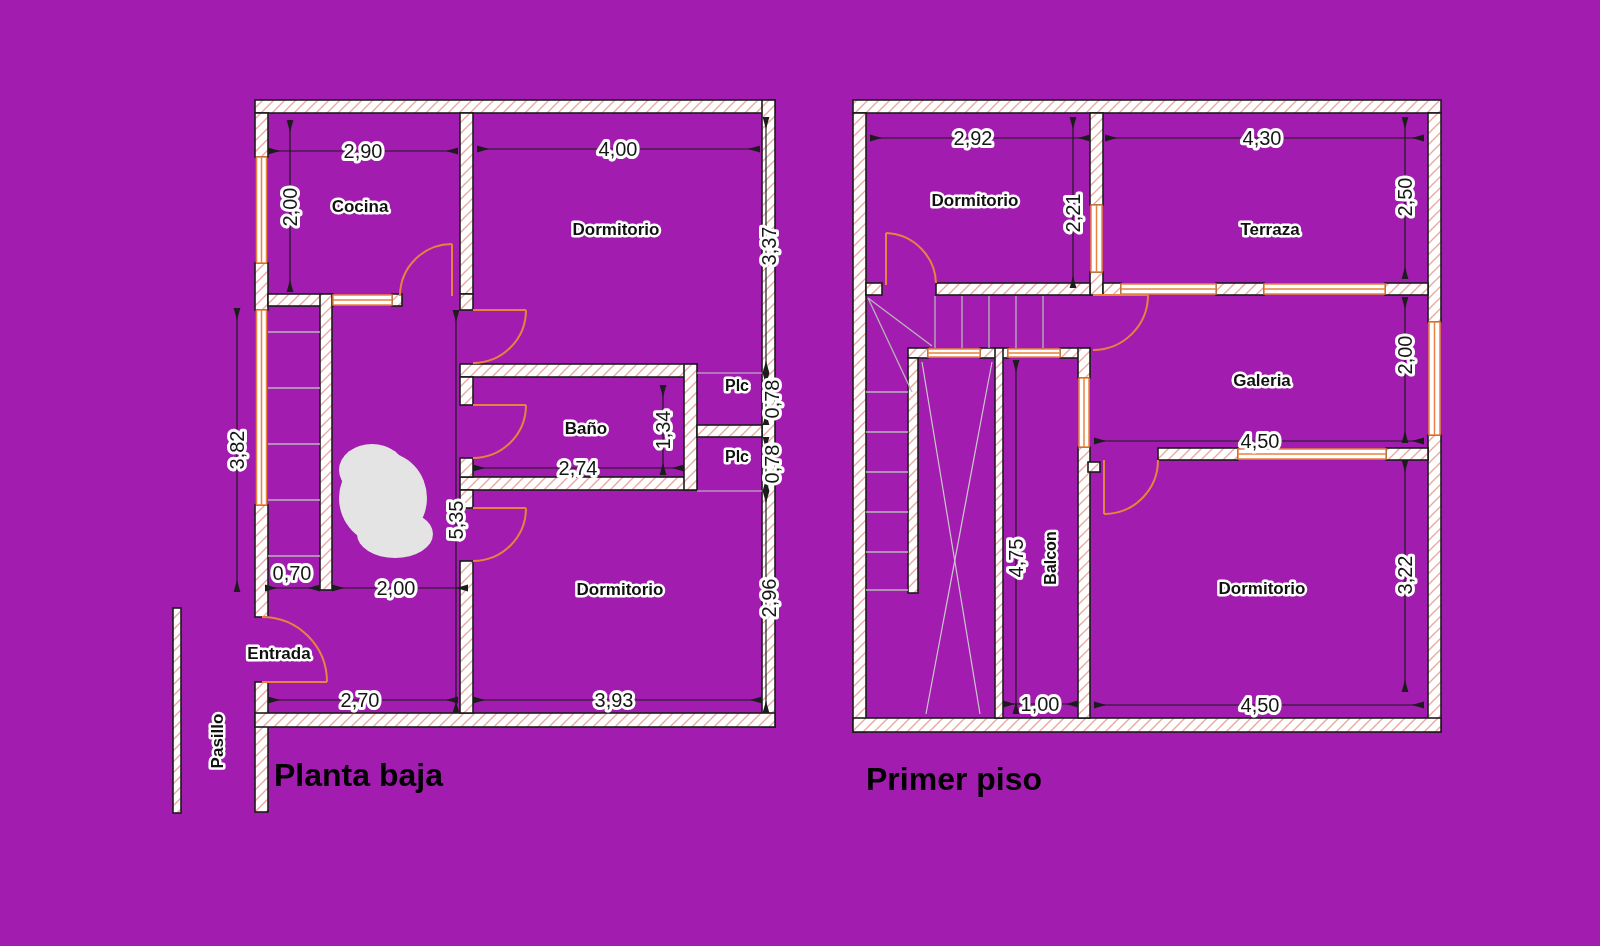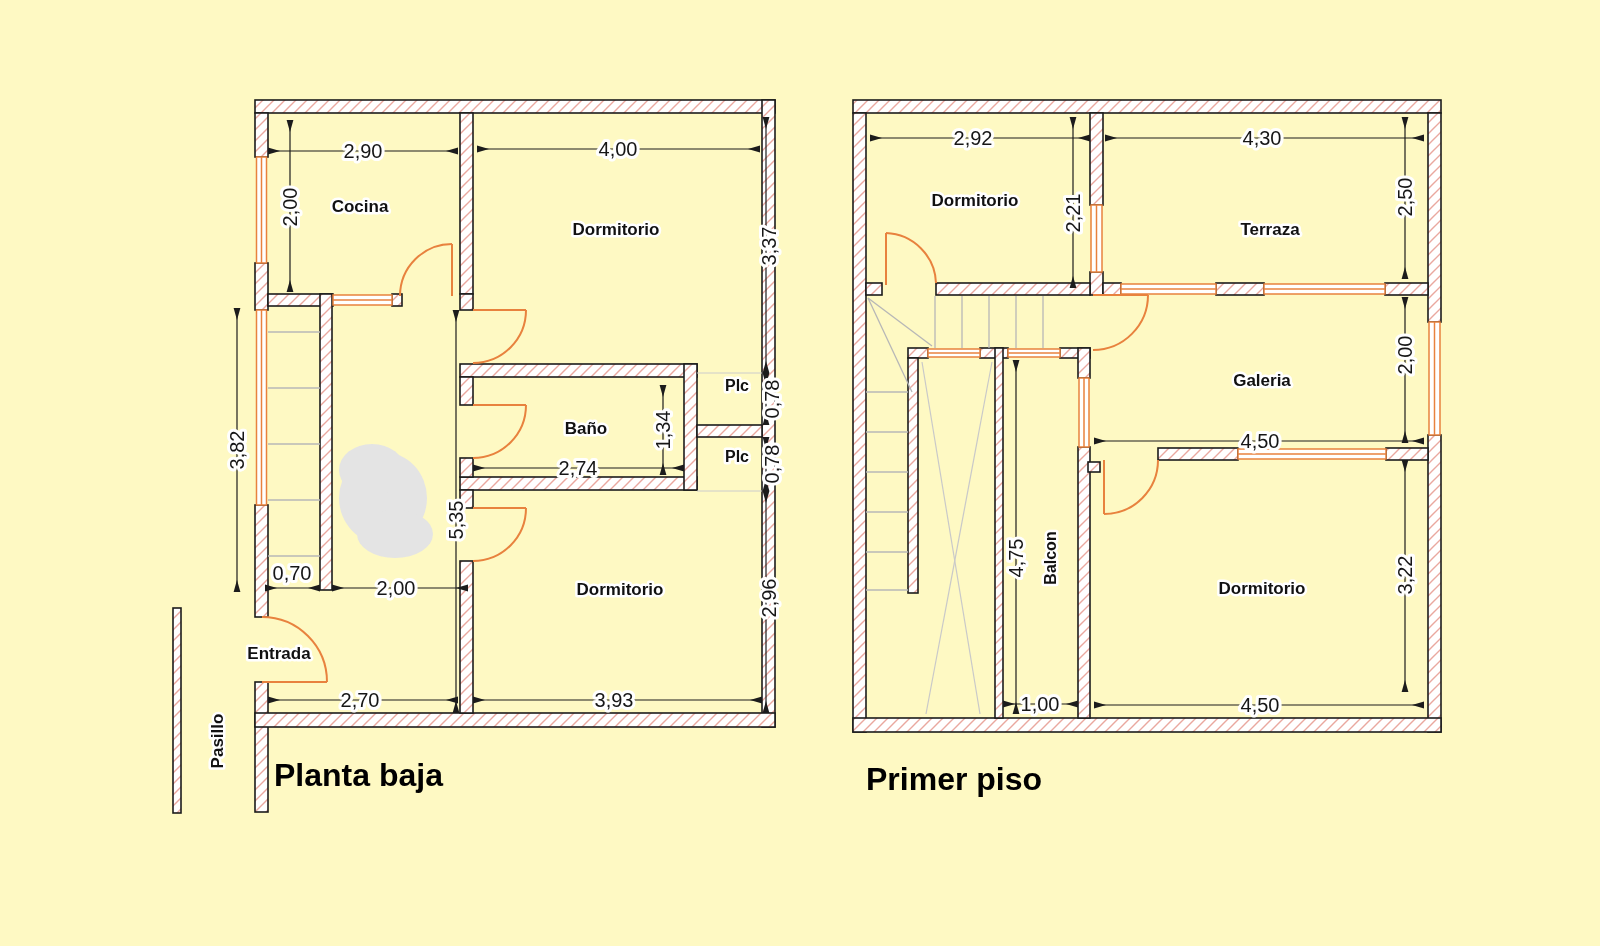--- a/index.html
+++ b/index.html
@@ -1,16 +1,16 @@
 <!DOCTYPE html>
 <html><head>
 <meta charset="utf-8">
 <style>
   html,body{margin:0;padding:0;background:#ffffff;}
-  .page{width:1600px;height:946px;position:relative;background:#fef9c3;overflow:hidden;}
+  .page{width:1600px;height:946px;position:relative;background:#a21caf;overflow:hidden;}
   svg{display:block;}
   text{font-family:"Liberation Sans",sans-serif;}
   .dt{font-size:20px;fill:#161616;text-anchor:middle;dominant-baseline:central;
       paint-order:stroke;stroke:#ffffff;stroke-width:6px;stroke-linejoin:round;}
   .rm{font-size:17px;font-weight:bold;fill:#111;text-anchor:middle;dominant-baseline:central;
       paint-order:stroke;stroke:#ffffff;stroke-width:5px;stroke-linejoin:round;}
   .rs{font-size:16px;font-weight:bold;fill:#111;text-anchor:middle;dominant-baseline:central;
       paint-order:stroke;stroke:#ffffff;stroke-width:5px;stroke-linejoin:round;}
   .tt{font-size:32px;font-weight:bold;fill:#000;text-anchor:start;}
 </style>

